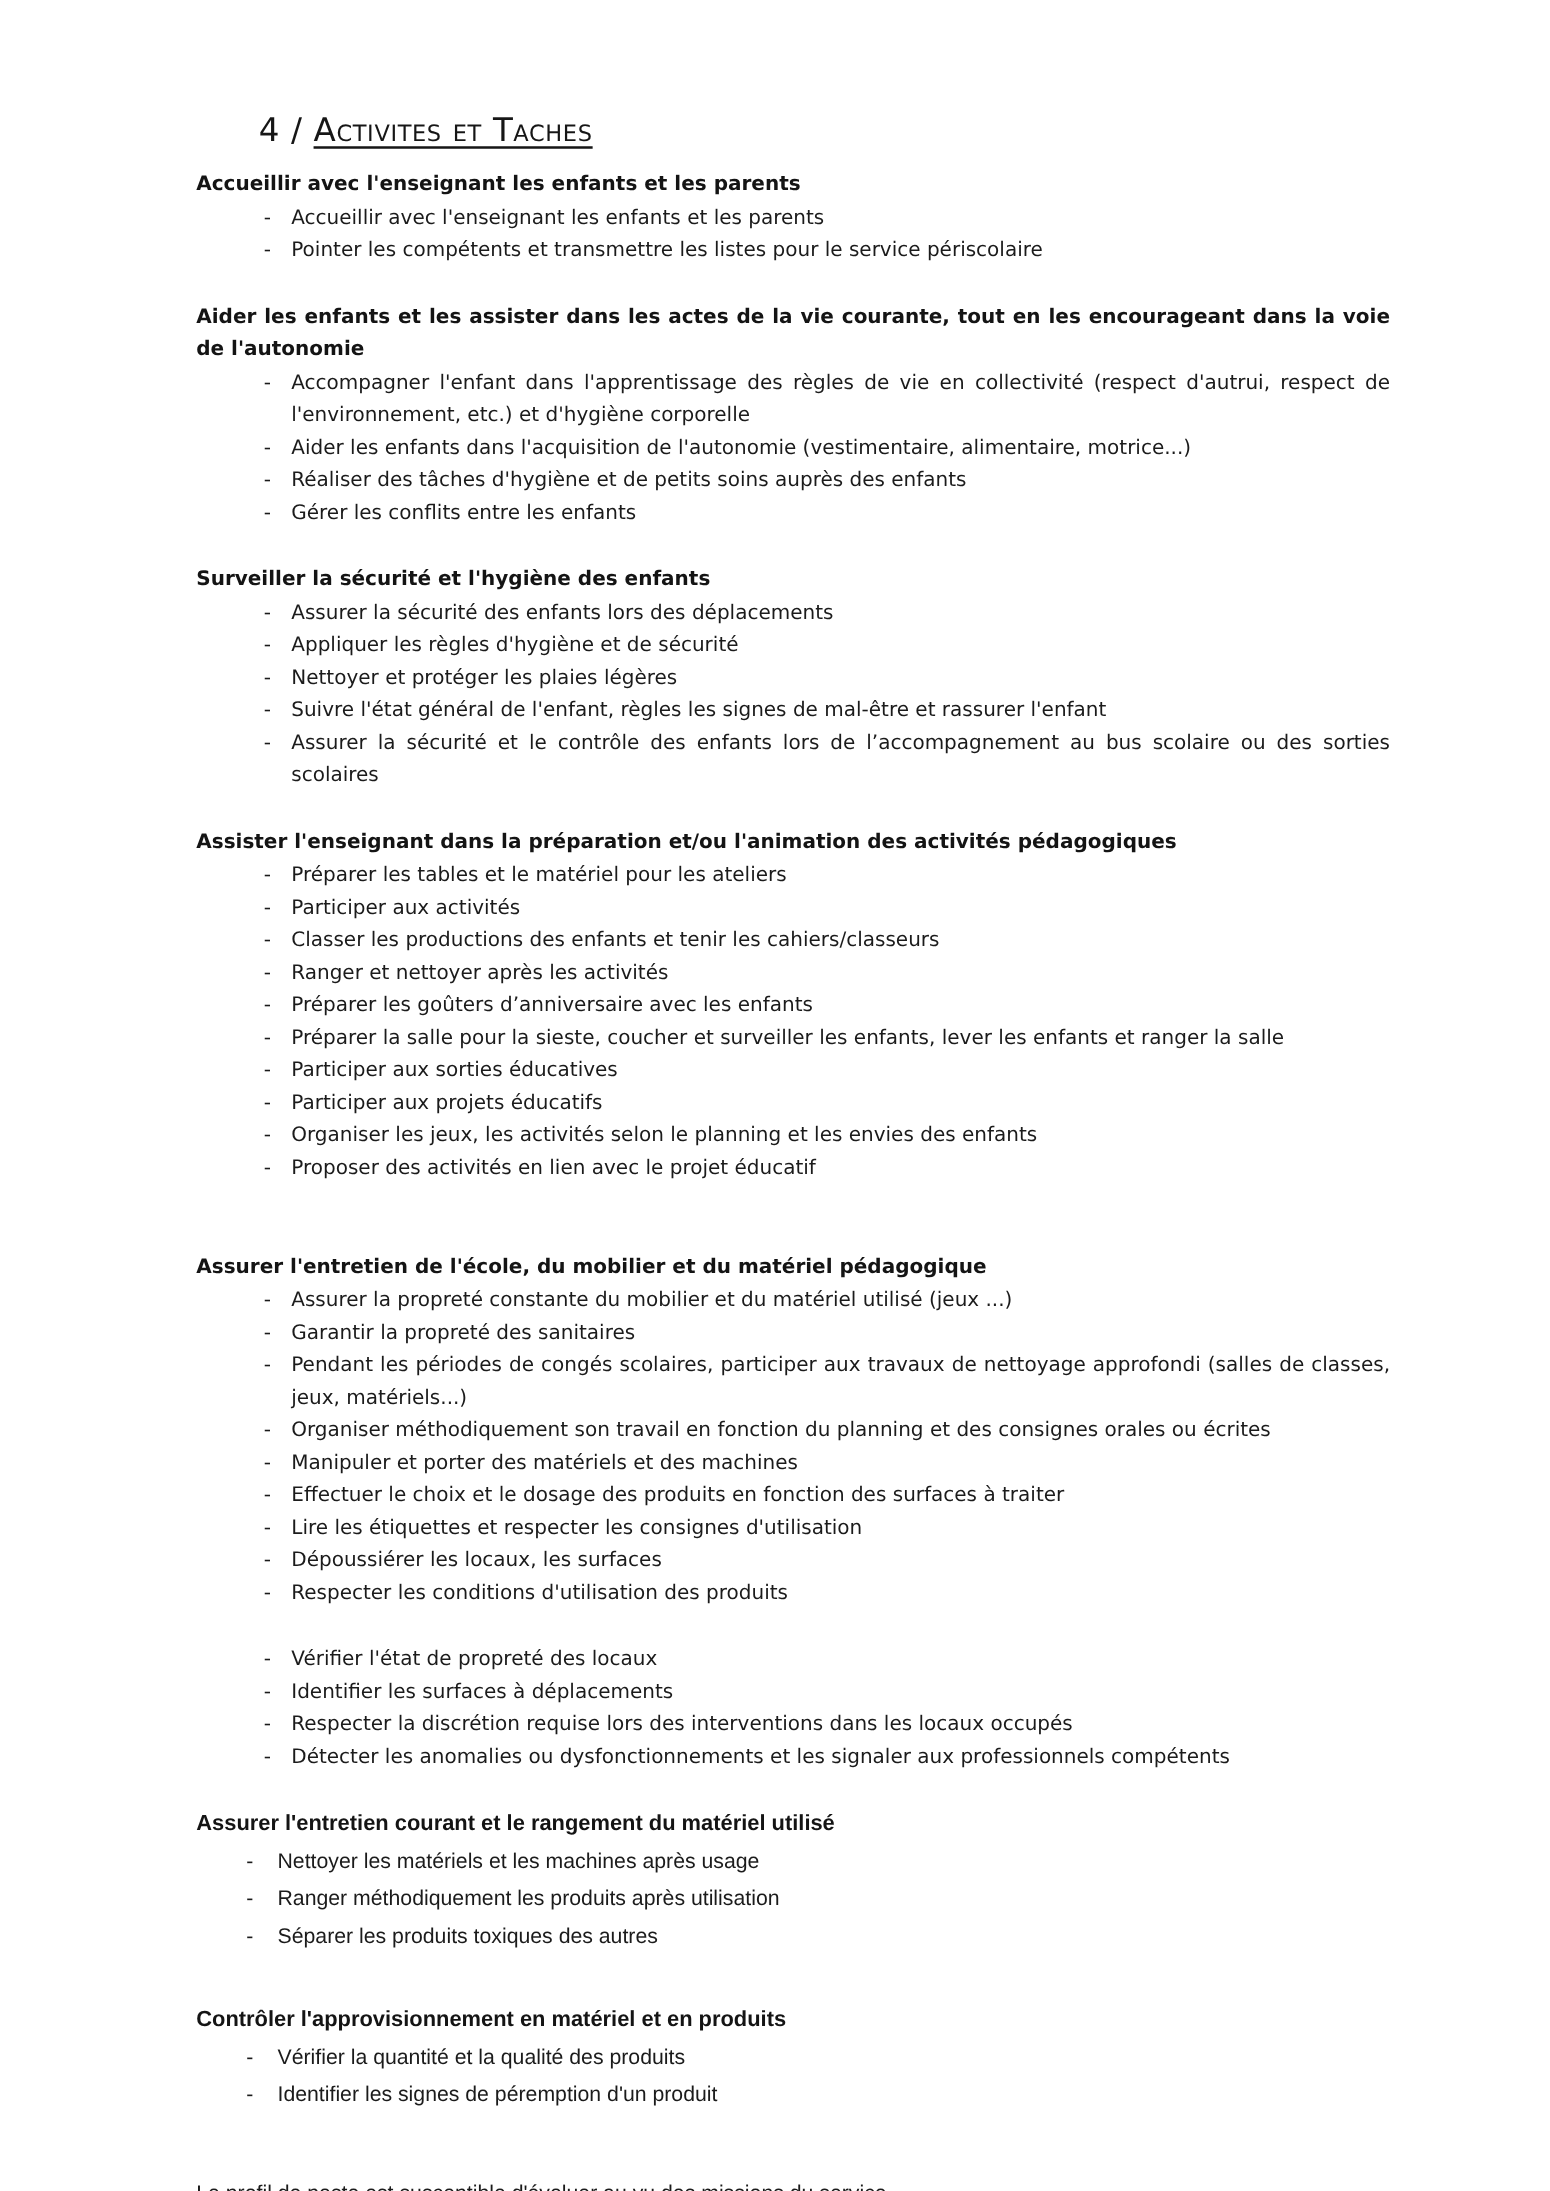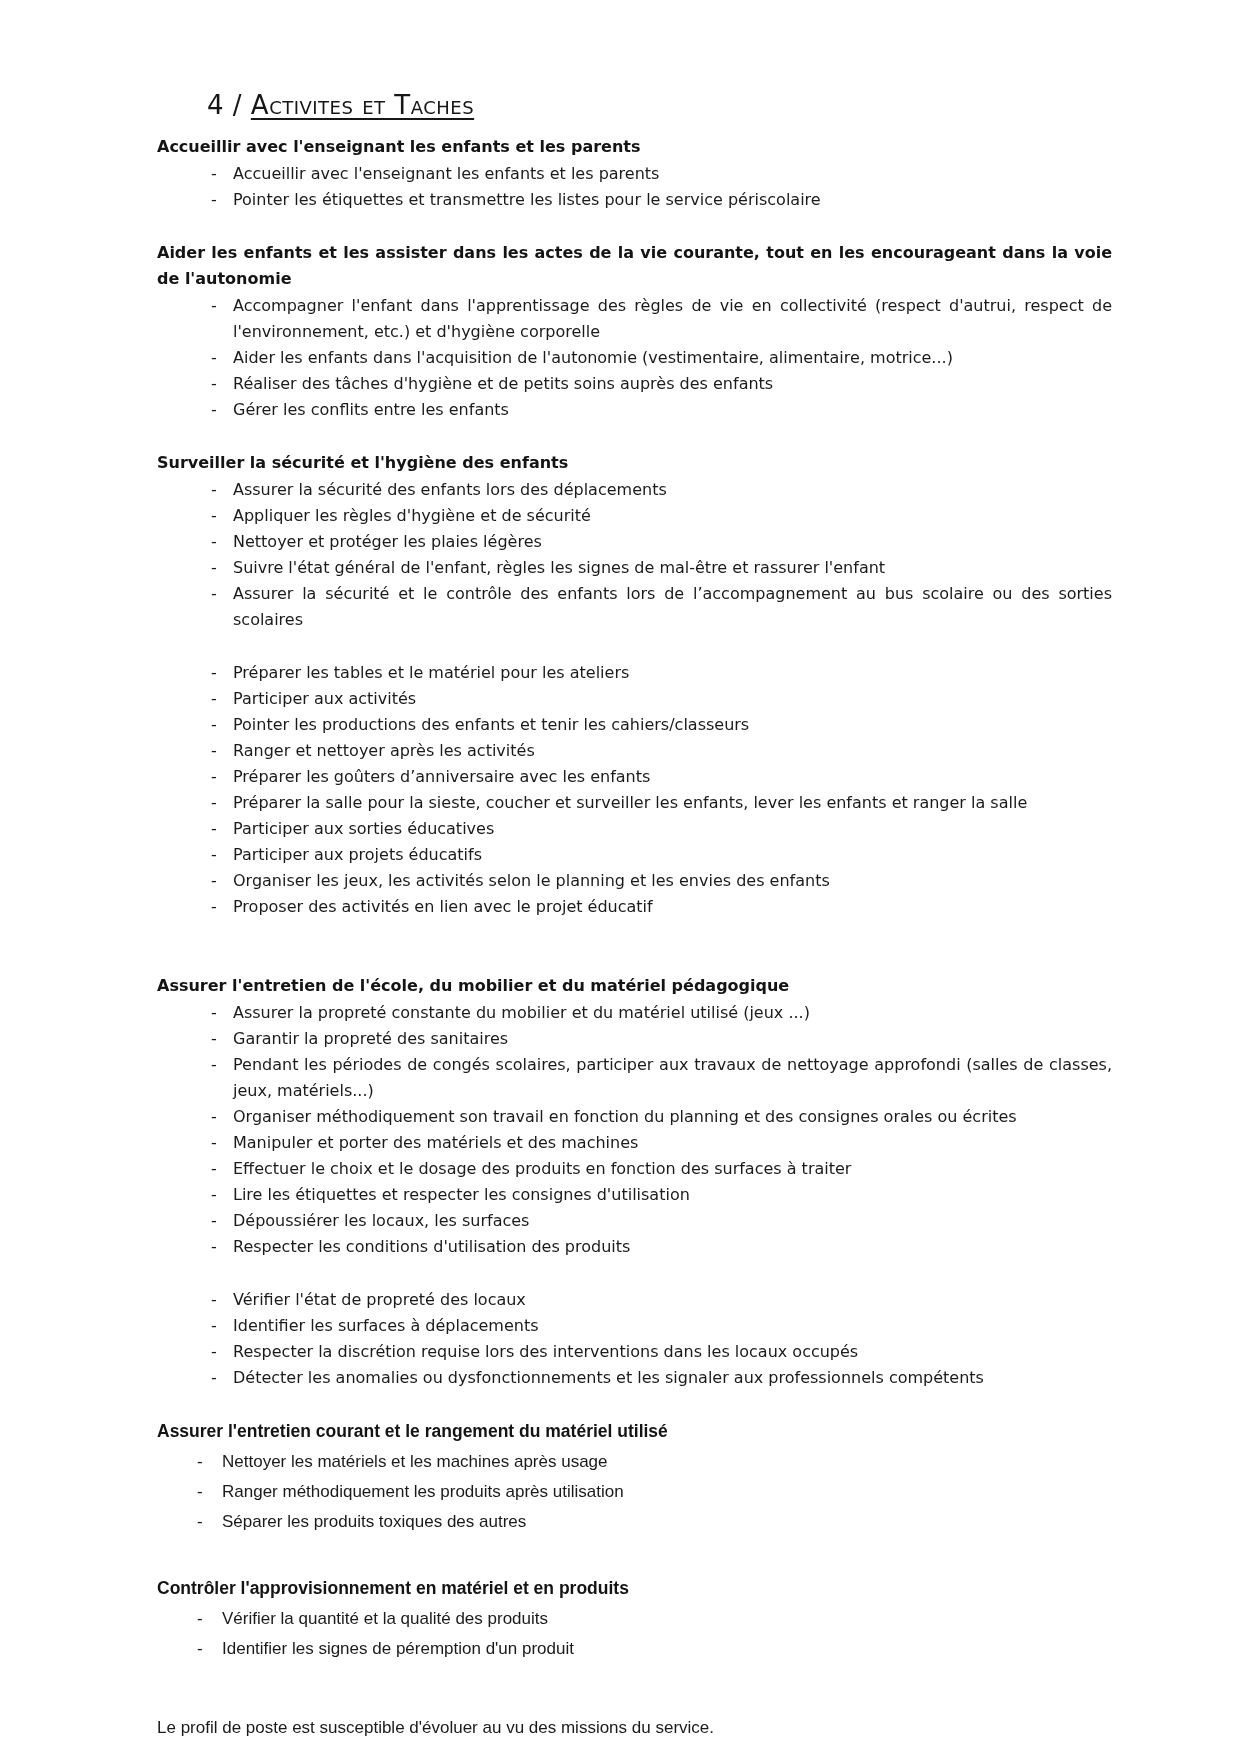--- a/index.html
+++ b/index.html
@@ -105,21 +105,21 @@
   <section class="section font-a first">
     <h2 class="section-heading">Accueillir avec l'enseignant les enfants et les parents</h2>
     <ul class="task-list">
   <li class="task-item">
     <span class="dash">-</span>
     <span class="item-text">Accueillir avec l'enseignant les enfants et les parents</span>
   </li>
 
   <li class="task-item">
     <span class="dash">-</span>
-    <span class="item-text">Pointer les étiquettes et transmettre les listes pour le service périscolaire</span>
+    <span class="item-text">Pointer les compétents et transmettre les listes pour le service périscolaire</span>
   </li>
 </ul>
   </section>
 
   <section class="section font-a">
     <h2 class="section-heading">Aider les enfants et les assister dans les actes de la vie courante, tout en les encourageant dans la voie de l'autonomie</h2>
     <ul class="task-list">
   <li class="task-item">
     <span class="dash">-</span>
     <span class="item-text">Accompagner l'enfant dans l'apprentissage des règles de vie en collectivité (respect d'autrui, respect de l'environnement, etc.) et d'hygiène corporelle</span>
@@ -166,34 +166,35 @@
   </li>
 
   <li class="task-item">
     <span class="dash">-</span>
     <span class="item-text">Assurer la sécurité et le contrôle des enfants lors de l’accompagnement au bus scolaire ou des sorties scolaires</span>
   </li>
 </ul>
   </section>
 
   <section class="section font-a">
+    <h2 class="section-heading">Assister l'enseignant dans la préparation et/ou l'animation des activités pédagogiques</h2>
     <ul class="task-list">
   <li class="task-item">
     <span class="dash">-</span>
     <span class="item-text">Préparer les tables et le matériel pour les ateliers</span>
   </li>
 
   <li class="task-item">
     <span class="dash">-</span>
     <span class="item-text">Participer aux activités</span>
   </li>
 
   <li class="task-item">
     <span class="dash">-</span>
-    <span class="item-text">Pointer les productions des enfants et tenir les cahiers/classeurs</span>
+    <span class="item-text">Classer les productions des enfants et tenir les cahiers/classeurs</span>
   </li>
 
   <li class="task-item">
     <span class="dash">-</span>
     <span class="item-text">Ranger et nettoyer après les activités</span>
   </li>
 
   <li class="task-item">
     <span class="dash">-</span>
     <span class="item-text">Préparer les goûters d’anniversaire avec les enfants</span>

